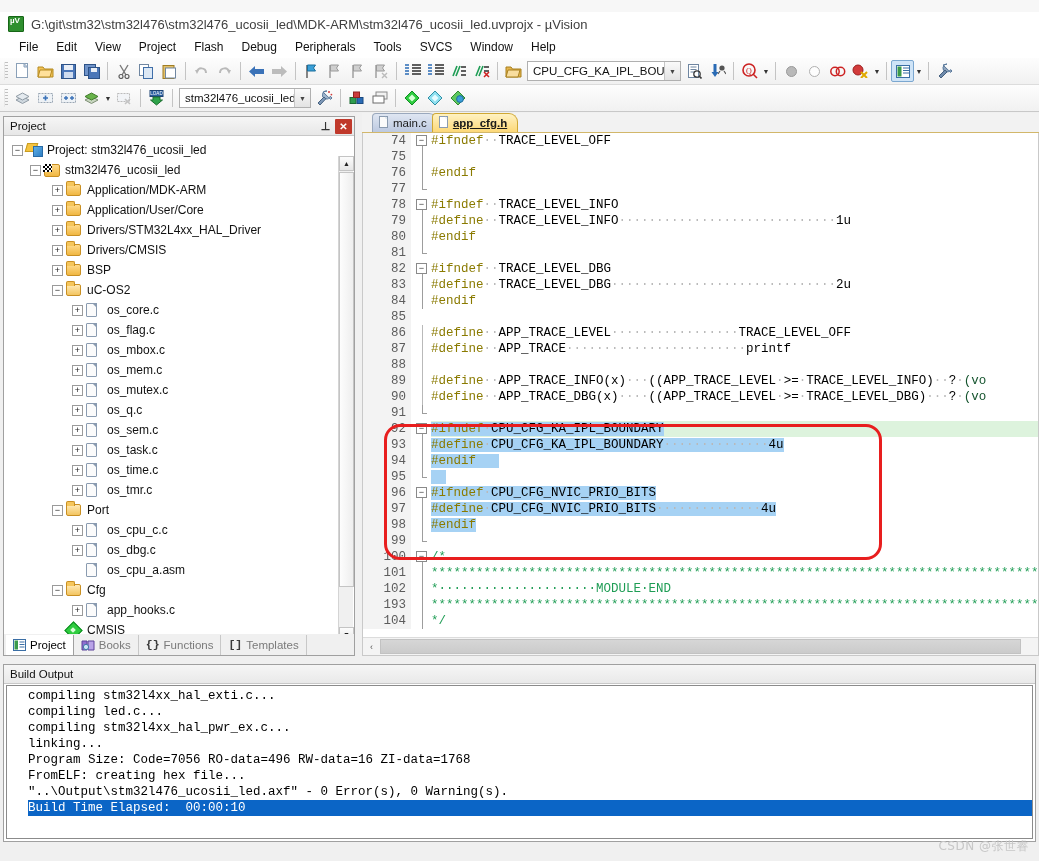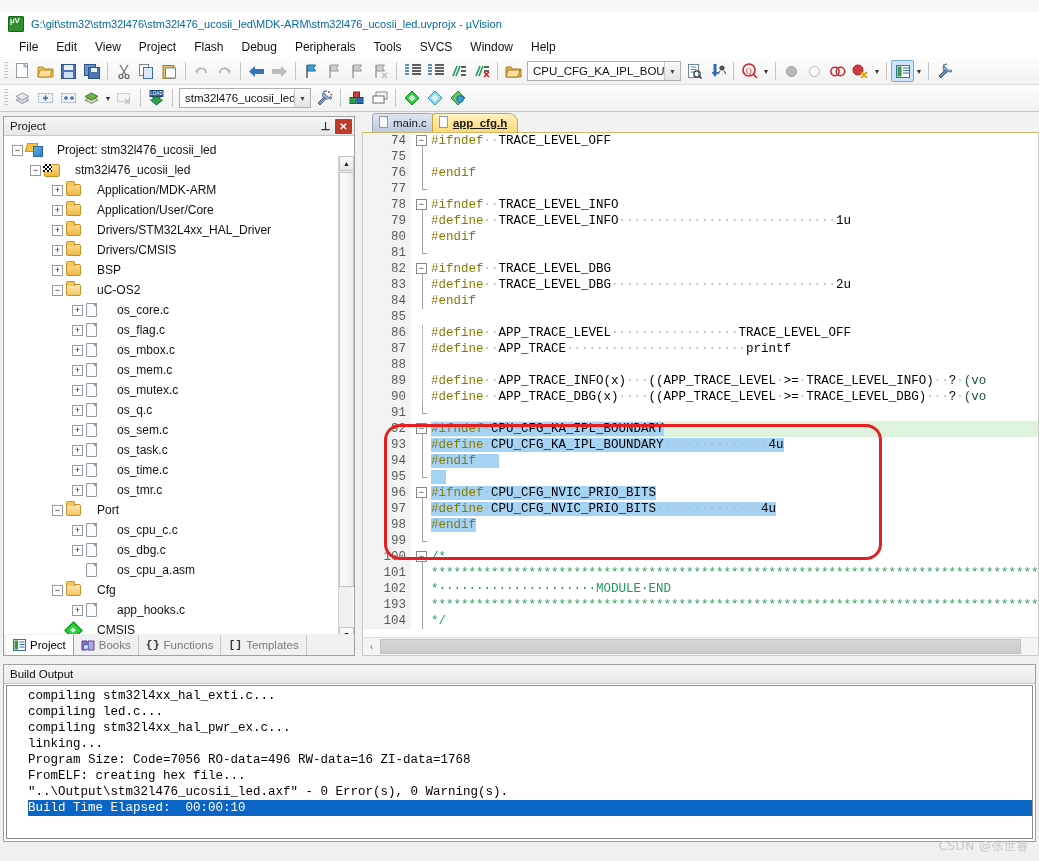--- a/index.html
+++ b/index.html
@@ -23,21 +23,21 @@
   .title-icon {
     width: 16px; height: 16px; margin-right: 7px;
     background: #2f8f2f; border: 1px solid #176617; border-radius: 1px;
     position: relative; flex: none;
   }
   .title-icon::after {
     content: "µV"; position: absolute; left: 1px; top: -1px;
     font-size: 8px; color: #fff; font-weight: bold;
     font-family: "Liberation Sans", sans-serif;
   }
-  .title-text { font-size: 11px; color: #0369a1; white-space: nowrap; }
+  .title-text { font-size: 13px; color: #404040; white-space: nowrap; }
 
   
   .menubar {
     position: absolute; left: 0; top: 36px; width: 1039px; height: 22px;
     background: #ffffff; display: flex; align-items: center; padding-left: 10px;
   }
   .menu-item {
     padding: 2px 9px; font-size: 12px; color: #111; cursor: default; white-space: nowrap;
   }
 
@@ -128,21 +128,21 @@
     display: flex; align-items: center; height: 20px; white-space: nowrap;
     font-size: 12px; color: #111;
   }
   .tnode .expander {
     width: 11px; height: 11px; flex: none; margin-right: 3px;
     border: 1px solid #9a9a9a; background: #fff; position: relative;
     font-size: 9px; line-height: 9px; text-align: center; color: #222;
   }
   .tnode .expander.none { border: none; background: transparent; }
   .tnode .tico { width: 17px; flex: none; display: flex; align-items: center; }
-  .tnode .tlabel { padding-left: 14px; }
+  .tnode .tlabel { padding-left: 4px; }
   .folder {
     width: 15px; height: 12px; position: relative;
     background: linear-gradient(#ffda8a,#f0b742);
     border: 1px solid #c98f22; border-radius: 0 2px 2px 2px;
   }
   .folder::before {
     content: ""; position: absolute; left: -1px; top: -4px; width: 7px; height: 4px;
     background: #f5c65c; border: 1px solid #c98f22; border-bottom: none; border-radius: 2px 2px 0 0;
   }
   .folder.open { background: linear-gradient(#ffe9b5,#f3c560); }

